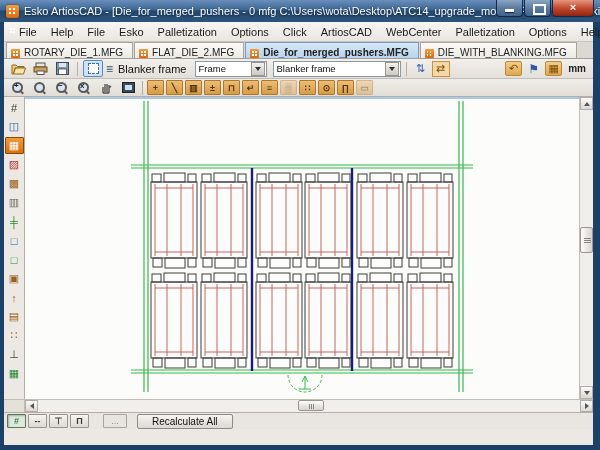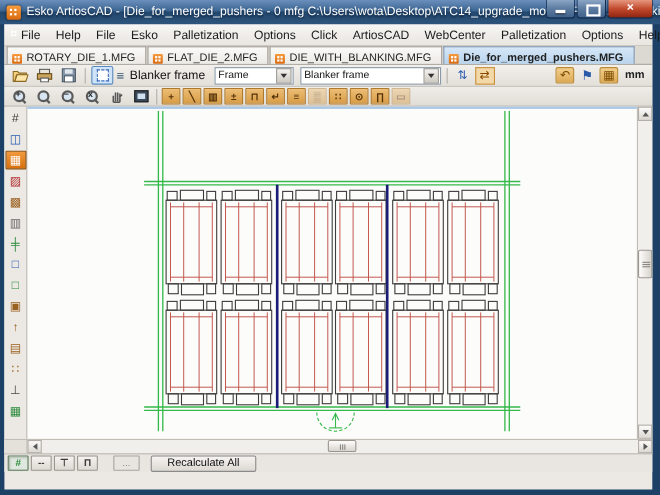--- a/index.html
+++ b/index.html
@@ -155,27 +155,27 @@
 
     <div class="tabbar" id="tab-strip">
         <div class="tab">
           <span class="ticon"></span>
           <span>ROTARY_DIE_1.MFG</span>
         </div>
         <div class="tab">
           <span class="ticon"></span>
           <span>FLAT_DIE_2.MFG</span>
         </div>
+        <div class="tab active">
+          <span class="ticon"></span>
+          <span>Die_for_merged_pushers.MFG</span>
+        </div>
         <div class="tab">
           <span class="ticon"></span>
           <span>DIE_WITH_BLANKING.MFG</span>
-        </div>
-        <div class="tab active">
-          <span class="ticon"></span>
-          <span>Die_for_merged_pushers.MFG</span>
         </div>
       </div>
 
     <div class="toolbar1">
       <div class="tbtn">
         <svg width="15" height="12">
           <path d="M1 11 V2 h4 l1.5 1.5 H13 V5 H4 L2.5 11 z" fill="#f5cf7d" stroke="#8a6a20" stroke-width="1"></path>
           <path d="M2.5 11 L4.5 5 H14.5 L12.5 11 z" fill="#fde6a8" stroke="#8a6a20" stroke-width="1"></path>
         </svg>
       </div>

